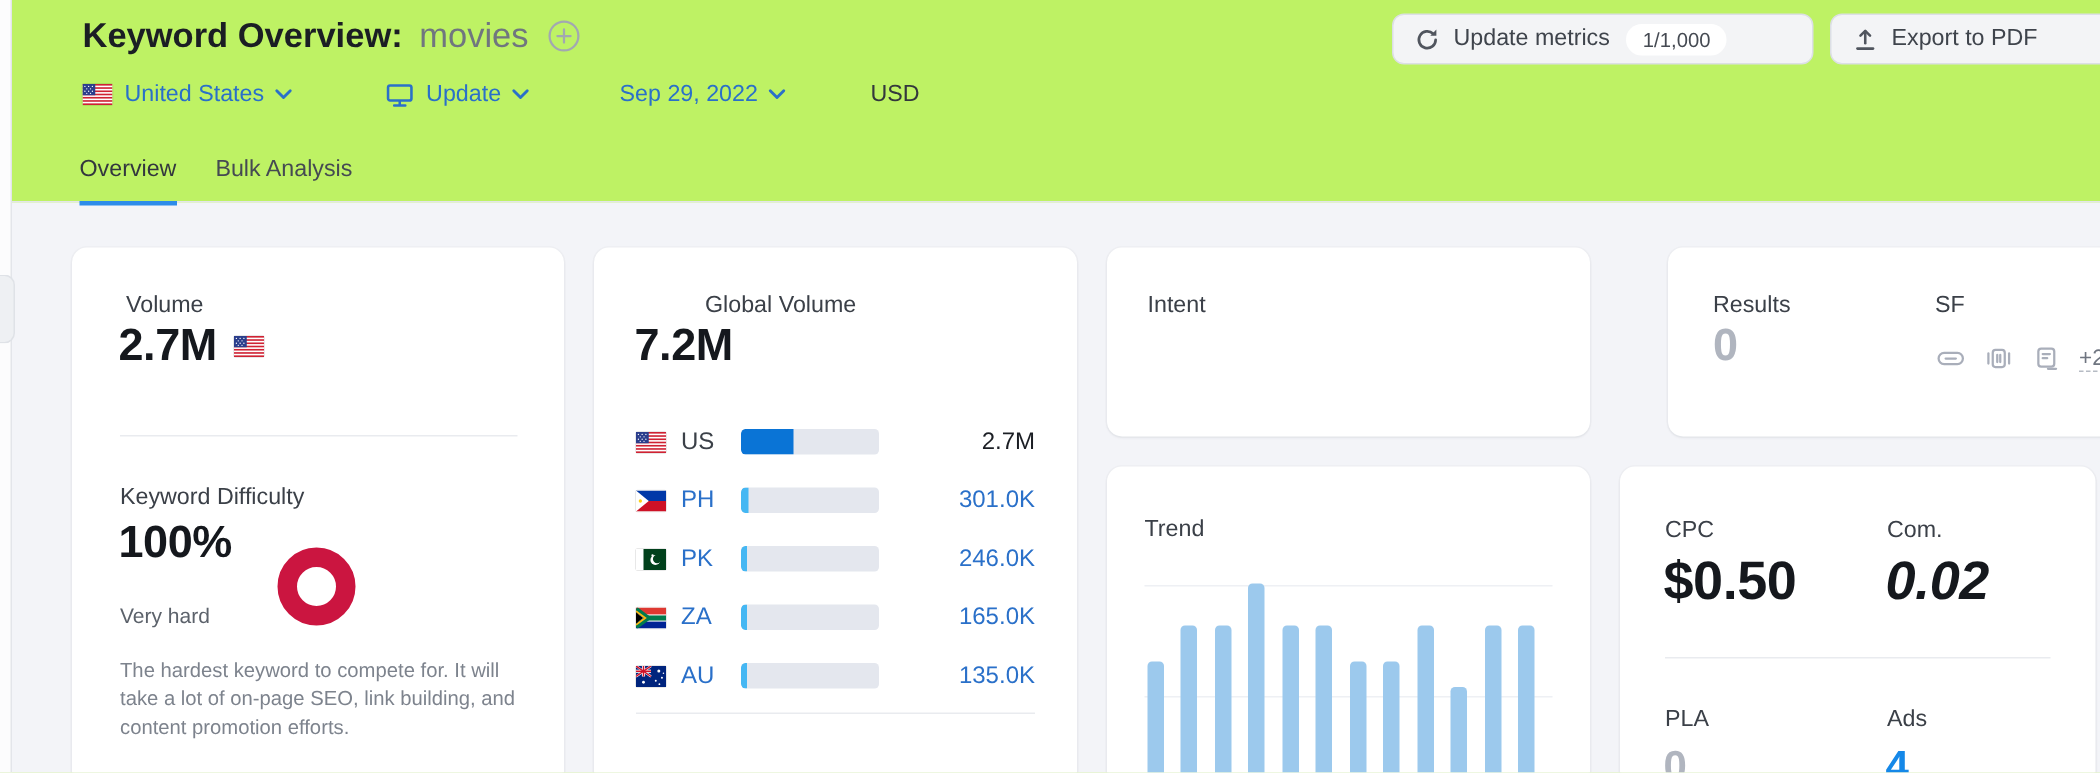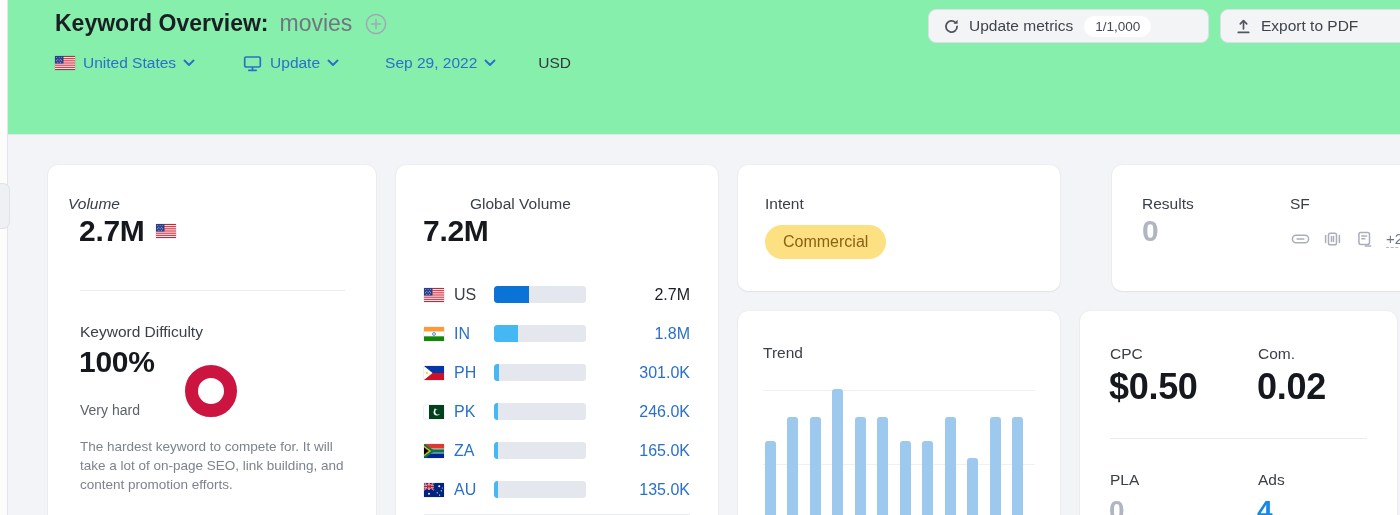--- a/index.html
+++ b/index.html
@@ -1,35 +1,35 @@
 <!DOCTYPE html>
 <html style="--accent: #2a70c9; --tab-underline: #2d8cea; --bar-track: #e4e7ee; --trend-bar: #9cc9ed; --kd-ring: #cb1540; --badge-bg: #fce081; --badge-text: #8a6116; --ads-blue: #1588e8;"><head>
 <meta charset="utf-8">
 <style>
   html,body{margin:0;padding:0;background:#f3f4f8;}
-  #app{position:relative;width:1400px;height:515px;background:#86efac;overflow:hidden;
+  #app{position:relative;width:1400px;height:515px;background:#bef264;overflow:hidden;
        font-family:"Liberation Sans","DejaVu Sans",sans-serif;color:#1b1e24;}
 
   
   .left-gutter{position:absolute;left:0;top:0;width:7px;height:515px;background:#fcfcfd;border-right:1px solid #e3e5ea;z-index:8;}
   .left-handle{position:absolute;left:0;top:183px;width:10px;height:46px;background:#eef0f3;border:1px solid #dfe2e7;border-left:none;border-radius:0 7px 7px 0;z-index:9;box-sizing:border-box;}
 
   
   .page-title{position:absolute;left:55px;top:10px;display:flex;align-items:center;gap:9px;font-size:23px;}
   .page-title .t{font-weight:700;color:#1b1e24;}
   .page-title .kw{color:#70767f;margin-left:2px;}
   .plus-icon{display:inline-flex;margin-left:4px;}
 
   .btn{position:absolute;display:flex;align-items:center;gap:9px;background:#f3f4f6;border:1px solid #dcdfe5;
        border-radius:8px;height:34px;padding:0 14px;font-size:15.5px;color:#3f444c;box-sizing:border-box;cursor:pointer;white-space:nowrap;}
   #btn-update{left:928px;top:9px;width:281px;}
   #btn-export{left:1220px;top:9px;width:196px;}
   .counter-pill{margin-left:2px;background:#fff;border-radius:999px;padding:3px 11px;font-size:13.5px;color:#454a52;}
 
-  .filters{position:absolute;left:55px;top:54px;display:flex;align-items:center;font-size:15.5px;}
+  .filters{position:absolute;left:55px;top:54px;display:flex;align-items:center;font-size:15.5px;gap:14px;}
   .filter{display:flex;align-items:center;gap:8px;color:var(--accent,#2a70c9);cursor:pointer;}
   .filter .chev{margin-left:-1px;display:inline-flex;}
   .f-device{margin-left:48px;} .f-date{margin-left:46px;}
   .f-currency{margin-left:42px;color:#33373c;cursor:default;}
   .flag{display:inline-flex;border-radius:1px;box-shadow:0 0 0 .5px rgba(0,0,0,.12);line-height:0;}
 
   .tabs{position:absolute;left:53px;top:104px;display:flex;gap:26px;z-index:2;}
   .tab{font-size:15.5px;color:#454a52;padding-bottom:12px;border-bottom:3px solid transparent;cursor:pointer;}
   .tab.active{color:#33373e;border-bottom-color:var(--tab-underline,#2d8cea);}
   .tabline{position:absolute;left:0;top:134px;width:1400px;height:1px;background:#e3e5e9;}
@@ -76,21 +76,21 @@
   .sf-icons{position:absolute;left:178px;top:64px;display:flex;align-items:center;gap:11px;}
   .sf-more{font-size:15px;color:#6f7580;border-bottom:1px dashed #b6bbc4;line-height:1.15;cursor:pointer;}
 
   
   .trend-grid{position:absolute;left:25px;width:272px;height:1px;background:#eef0f4;}
   .trend-bars{position:absolute;left:27px;top:78px;width:258px;height:149px;display:flex;justify-content:space-between;align-items:flex-end;}
   .trend-bar{width:11px;border-radius:3px;background:var(--trend-bar,#9cc9ed);}
 
   
   .mid-val{position:absolute;font-size:36px;font-weight:700;color:#15181d;letter-spacing:-.3px;}
-  #cpc-value{left:29px;top:55px;} #com-value{left:177px;top:55px;}
+  #cpc-value{left:29px;top:55px;} #com-value{left:177px;top:55px;font-style:italic;}
   .cpc-divider{position:absolute;left:30px;top:127px;width:257px;height:1px;background:#e9ebef;}
   #pla-value{position:absolute;left:29px;top:184px;font-size:28px;font-weight:700;color:#b0b5bf;}
   #ads-value{position:absolute;left:177px;top:184px;font-size:28px;font-weight:700;color:var(--ads-blue,#1588e8);}
 
   svg{display:block;}
 </style>
 </head>
 <body>
 
 <div id="app">
@@ -184,26 +184,30 @@
       <span>Sep 29, 2022</span>
       <span class="chev">
         <svg width="12" height="8" viewBox="0 0 12 8">
             <path d="M1.5 1.5 6 6l4.5-4.5" fill="none" stroke="#2a70c9" stroke-width="1.9" stroke-linecap="round" stroke-linejoin="round"></path>
           </svg>
       </span>
     </div>
     <div class="filter f-currency">USD</div>
   </div>
 
+  <div class="tabs">
+      <div class="tab active">Overview</div>
+      <div class="tab">Bulk Analysis</div>
+    </div>
   <div class="tabline"></div>
 
   <div class="content-bg"></div>
 
   <div class="card" id="card-volume">
-    <div class="card-label" style="left:20px;top:30px;font-style:italic;">Volume</div>
+    <div class="card-label" style="left:36px;top:30px;">Volume</div>
     <div class="big-val" id="vol-value">
       <span>2.7M</span>
       <span class="flag" id="vol-flag">
           <svg width="20" height="14" viewBox="0 0 20 14">
             <rect width="20" height="14" fill="#fff"></rect>
             <g fill="#cf2233">
               <rect y="0" width="20" height="1.08"></rect>
               <rect y="2.15" width="20" height="1.08"></rect>
               <rect y="4.31" width="20" height="1.08"></rect>
               <rect y="6.46" width="20" height="1.08"></rect>
@@ -269,36 +273,20 @@
           </span>
           <span class="gv-code">US</span>
           <span class="gv-track">
             <span class="gv-fill" style="display: block; width: 38%; background: rgb(10, 116, 214);"></span>
           </span>
           <span class="gv-value-txt">2.7M</span>
         </div>
         <div class="gv-row">
           <span class="flag">
             <svg width="20" height="14" viewBox="0 0 20 14">
-              <rect width="20" height="4.67" fill="#ff9933"></rect>
-              <rect y="4.67" width="20" height="4.66" fill="#fff"></rect>
-              <rect y="9.33" width="20" height="4.67" fill="#138808"></rect>
-              <circle cx="10" cy="7" r="1.5" fill="none" stroke="#054a9f" stroke-width=".6"></circle>
-              <circle cx="10" cy="7" r=".4" fill="#054a9f"></circle>
-            </svg>
-          </span>
-          <span class="gv-code link">IN</span>
-          <span class="gv-track">
-            <span class="gv-fill" style="display: block; width: 26%; background: rgb(69, 183, 243);"></span>
-          </span>
-          <span class="gv-value-txt link">1.8M</span>
-        </div>
-        <div class="gv-row">
-          <span class="flag">
-            <svg width="20" height="14" viewBox="0 0 20 14">
               <rect width="20" height="7" fill="#0038a8"></rect>
               <rect y="7" width="20" height="7" fill="#ce1126"></rect>
               <path d="M0 0 L8.5 7 L0 14 Z" fill="#fff"></path>
               <circle cx="2.9" cy="7" r="1.1" fill="#fcd116"></circle>
             </svg>
           </span>
           <span class="gv-code link">PH</span>
           <span class="gv-track">
             <span class="gv-fill" style="display: block; width: 5%; background: rgb(69, 183, 243);"></span>
           </span>
@@ -371,21 +359,20 @@
             <span class="gv-fill" style="display: block; width: 4%; background: rgb(69, 183, 243);"></span>
           </span>
           <span class="gv-value-txt link">135.0K</span>
         </div>
         <div class="gv-divider"></div>
       </div>
   </div>
 
   <div class="card" id="card-intent">
     <div class="card-label" style="left:27px;top:30px;">Intent</div>
-    <div class="intent-badge">Commercial</div>
   </div>
 
   <div class="card" id="card-results">
     <div class="card-label" style="left:30px;top:30px;">Results</div>
     <div class="big-val" id="results-value">0</div>
     <div class="card-label" style="left:178px;top:30px;">SF</div>
     <div class="sf-icons">
         <span>
           <svg width="21" height="20" viewBox="0 0 20 20">
             <g stroke="#a9aeba" stroke-width="1.5" fill="none" stroke-linecap="round">

